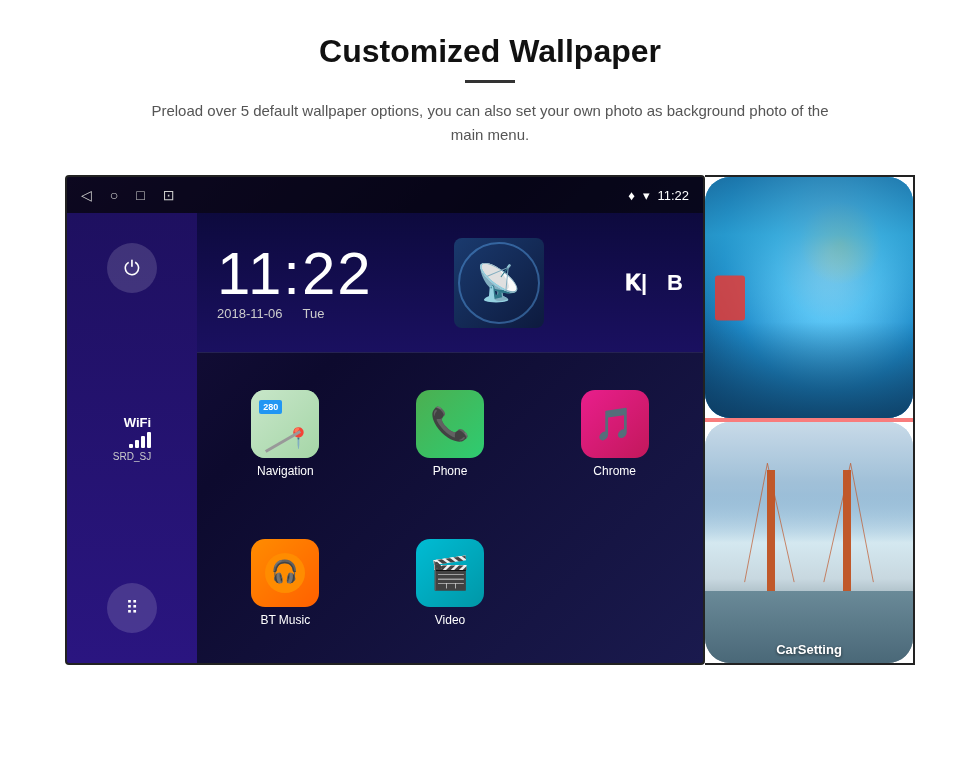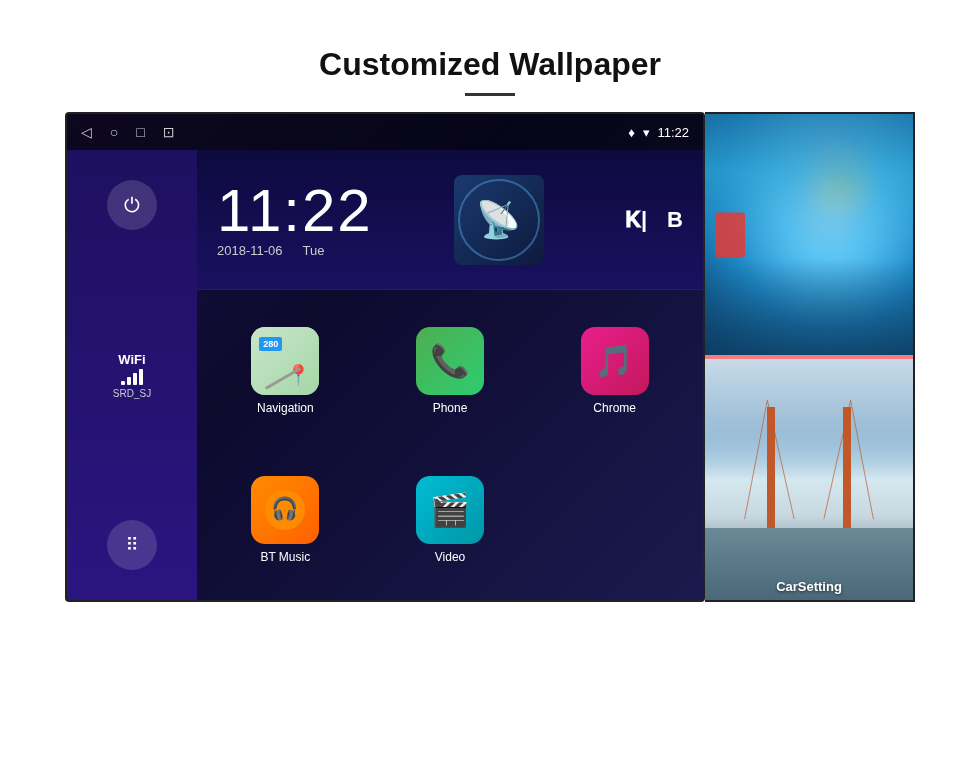--- a/index.html
+++ b/index.html
@@ -10,21 +10,21 @@
       font-family: Arial, sans-serif;
       overflow: hidden;
     }
 
     .page-container {
       width: 980px;
       height: 758px;
       display: flex;
       flex-direction: column;
       align-items: center;
-      padding-top: 46px;
+      padding-top: 33px;
     }
 
     .page-title {
       font-size: 32px;
       font-weight: 900;
       color: #111;
       text-align: center;
       margin-bottom: 10px;
     }
 
@@ -127,21 +127,21 @@
       display: flex;
       align-items: center;
       justify-content: center;
       color: #fff;
       font-size: 20px;
     }
 
     .wifi-widget {
       display: flex;
       flex-direction: column;
-      align-items: center;
+      align-items: flex-end;
       color: #fff;
     }
 
     .wifi-label {
       font-size: 13px;
       font-weight: bold;
       margin-bottom: 2px;
     }
 
     .wifi-bars {
@@ -315,20 +315,21 @@
       width: 210px;
       height: 490px;
       border: 2px solid #222;
       border-left: none;
     }
 
     .wallpaper-thumb {
       flex: 1;
       overflow: hidden;
       position: relative;
+      border-radius: 25px;
     }
 
     .wallpaper-top {
       background: linear-gradient(135deg, #87CEEB 0%, #4fa8d8 30%, #2196F3 60%, #1565C0 100%);
       display: flex;
       align-items: center;
       justify-content: center;
     }
 
     .ice-cave {
@@ -406,20 +407,21 @@
       position: relative;
       overflow: hidden;
     }
   </style>
 </head>
 <body>
 
 <div class="page-container">
   <h1 class="page-title">Customized Wallpaper</h1>
   <div class="title-divider"></div>
+  <p class="page-desc">Preload over 5 default wallpaper options, you can also set your own photo as background photo of the main menu.</p>
 
   <div class="screen-area">
 
     <div class="android-screen">
 
       <div class="status-bar">
         <div class="status-left">
           <span class="nav-icon">◁</span>
           <span class="nav-icon">○</span>
           <span class="nav-icon">□</span>

